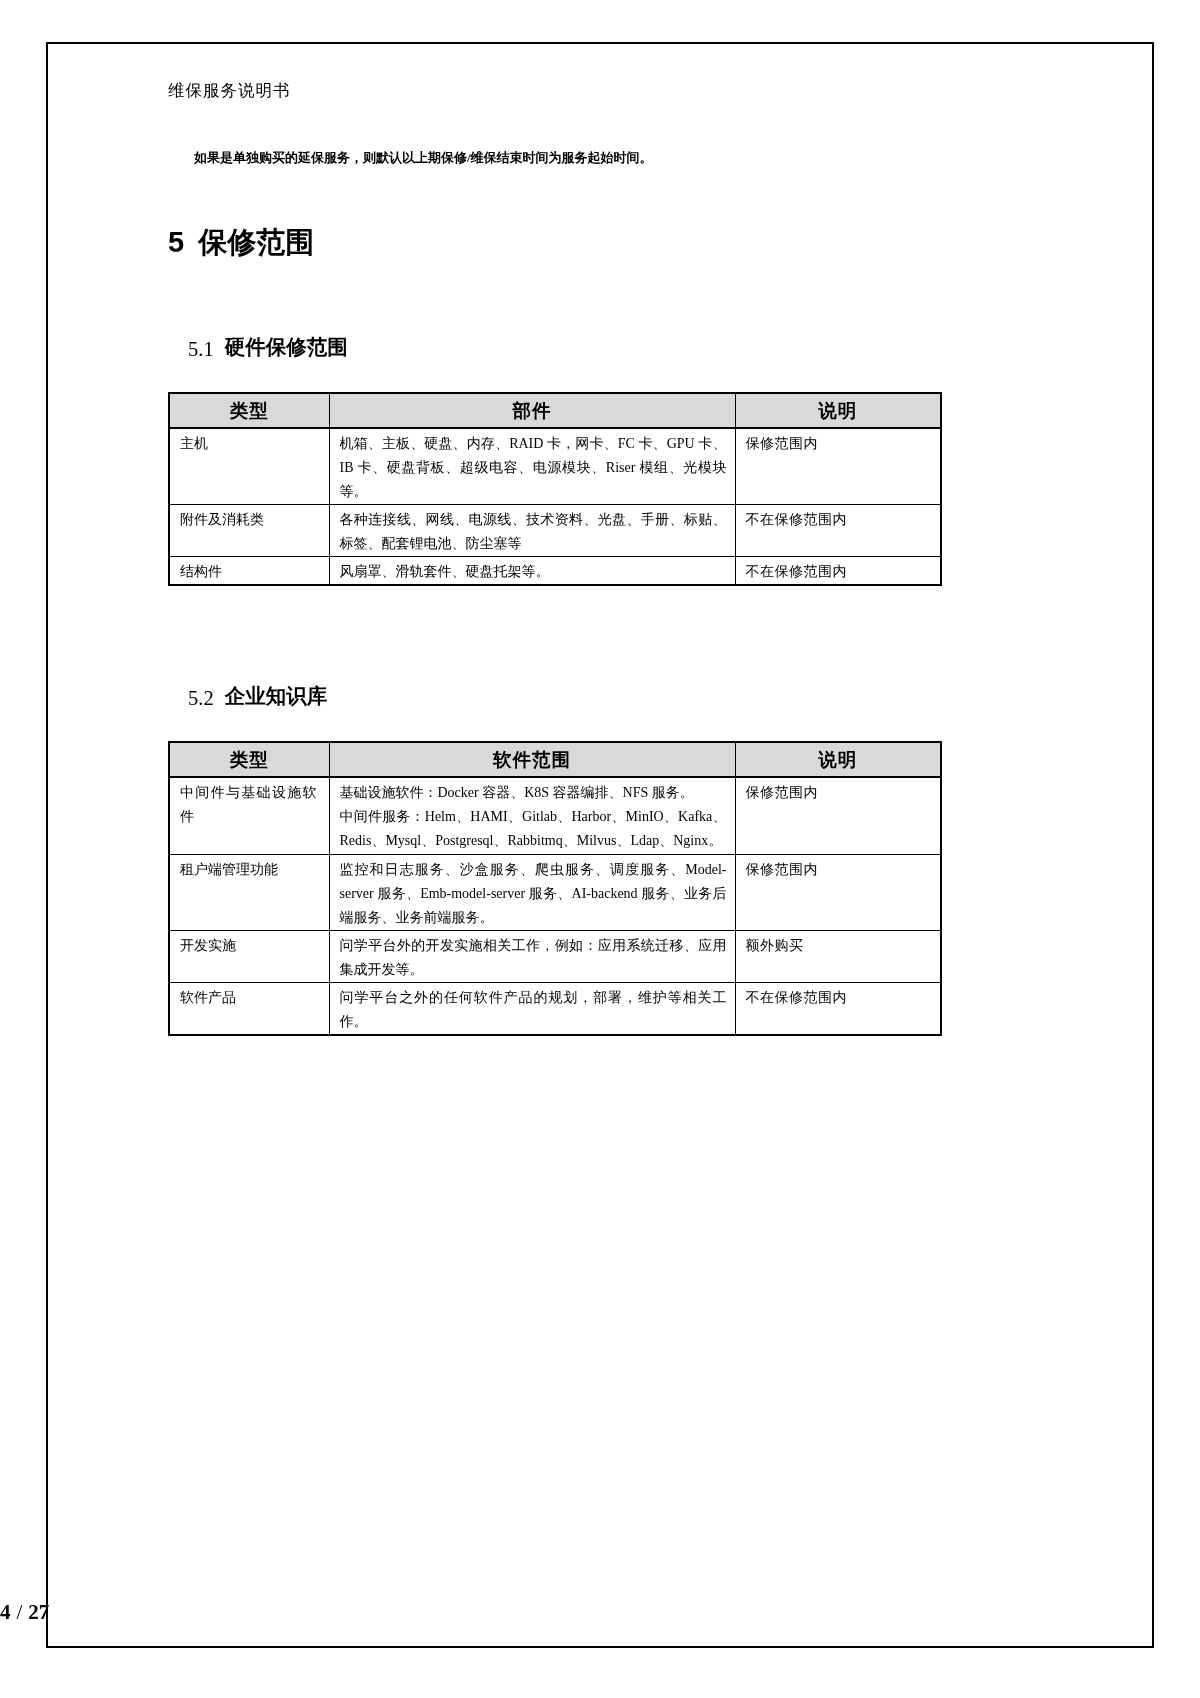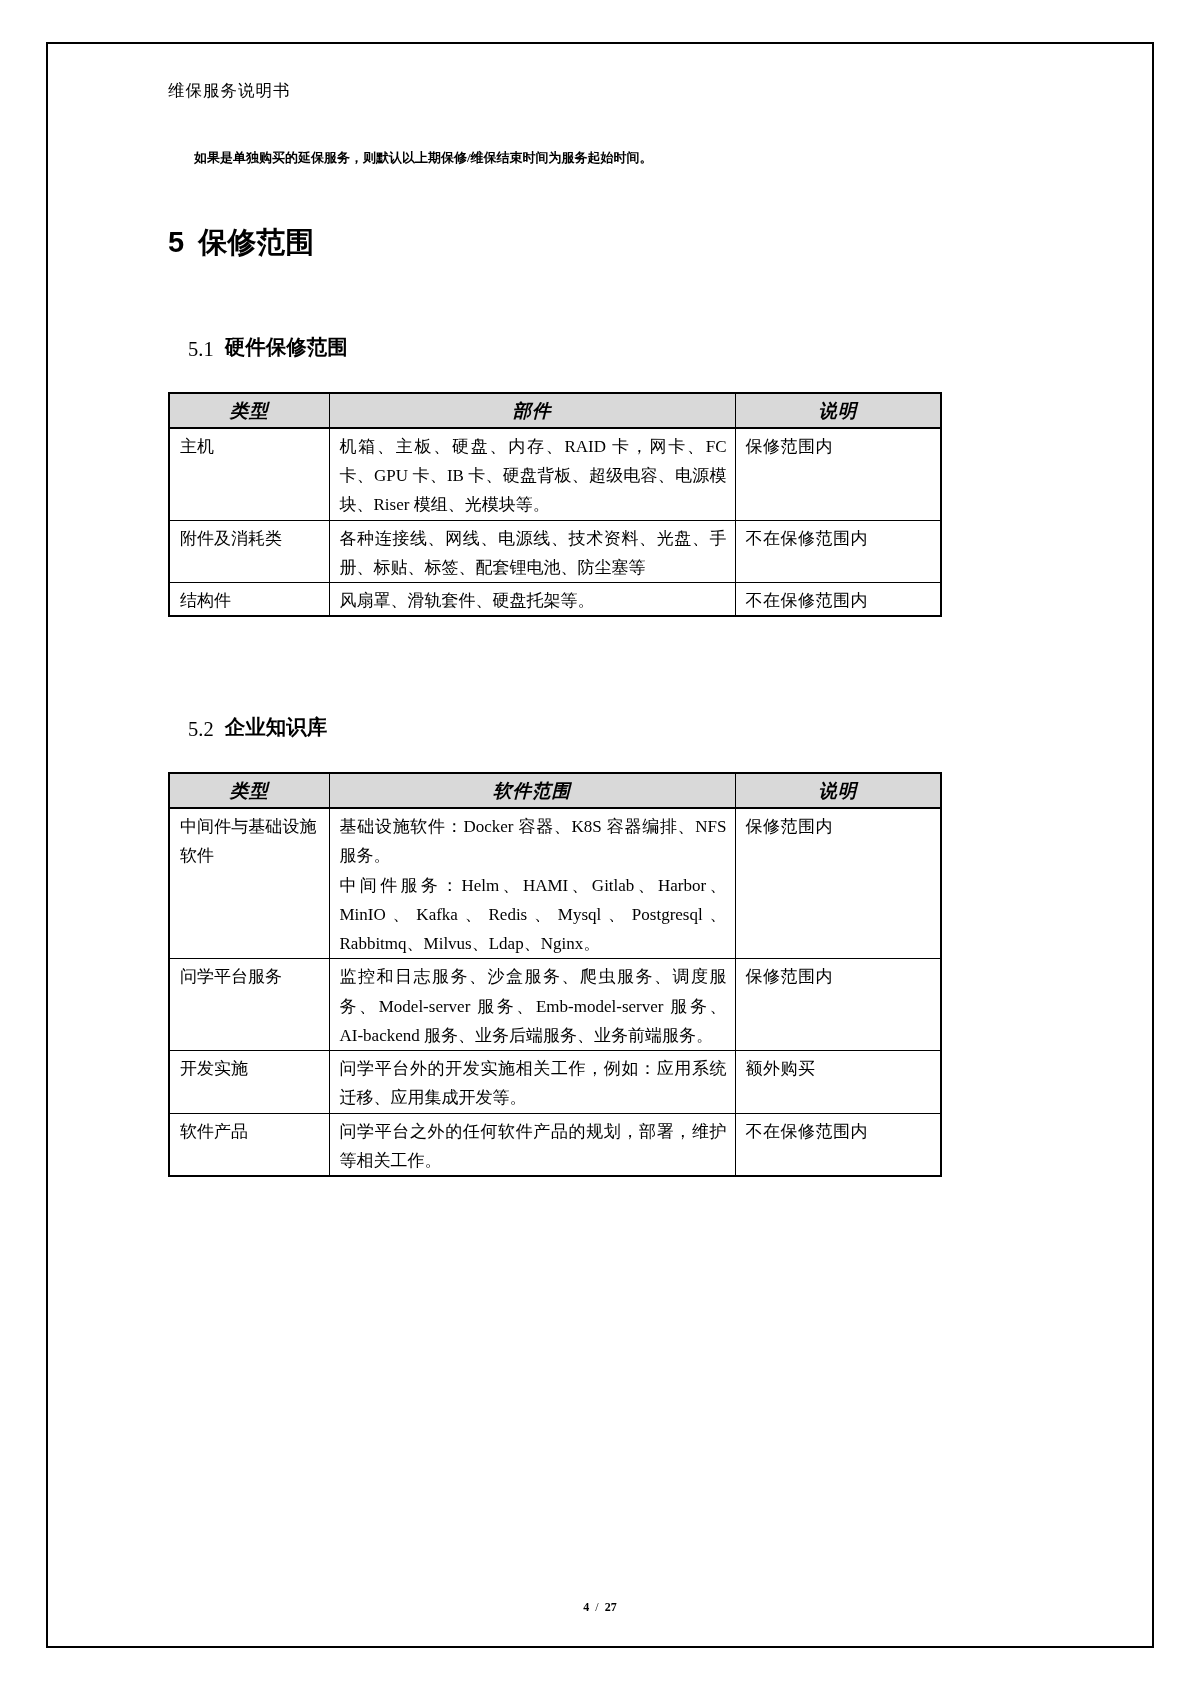--- a/index.html
+++ b/index.html
@@ -67,39 +67,37 @@
   col.c-note  { width: 206px; }
   th {
     background: #d9d9d9;
     border: 1.6px solid #000000;
     border-bottom-width: 2.4px;
     font-size: 18.5px;
     font-weight: bold;
     text-align: center;
     padding: 4px 2px;
     letter-spacing: 1px;
-    font-style: italic;
   }
   td {
     border: 1.6px solid #000000;
     vertical-align: top;
-    font-size: 17px;
+    font-size: 14px;
     line-height: 1.72;
     padding: 3px 8px 0 10px;
   }
   td.type-cell { text-align: justify; padding-right: 12px; }
   td.parts-cell { text-align: justify; }
   td.parts-cell .para { text-align: justify; text-justify: inter-character; }
   td.note-cell { letter-spacing: 0.5px; }
   .doc-footer {
     position: absolute;
     left: 0; top: 1600px;
     width: 1200px;
-    text-align: center;
-    font-size: 12px;
+    font-size: 21px;
   }
   .doc-footer .pg { font-weight: bold; }
   .doc-footer .sep { font-weight: normal; padding: 0 6px; }
 </style>
 </head>
 <body>
 
 <div class="page-border"></div>
 
 <div class="content">
@@ -177,21 +175,21 @@
     <tbody>
       <tr>
         <td class="type-cell">中间件与基础设施软件</td>
         <td class="parts-cell">
           <div class="para">基础设施软件：Docker 容器、K8S 容器编排、NFS 服务。</div>
           <div class="para">中间件服务：Helm、HAMI、Gitlab、Harbor、MinIO、Kafka、Redis、Mysql、Postgresql、Rabbitmq、Milvus、Ldap、Nginx。</div>
         </td>
         <td class="note-cell">保修范围内</td>
       </tr>
       <tr>
-        <td class="type-cell">问学平台服务</td>
+        <td class="type-cell">租户端管理功能</td>
         <td class="parts-cell">
           <div class="para">监控和日志服务、沙盒服务、爬虫服务、调度服务、Model-server 服务、Emb-model-server 服务、AI-backend 服务、业务后端服务、业务前端服务。</div>
         </td>
         <td class="note-cell">保修范围内</td>
       </tr>
       <tr>
         <td class="type-cell">开发实施</td>
         <td class="parts-cell">
           <div class="para">问学平台外的开发实施相关工作，例如：应用系统迁移、应用集成开发等。</div>
         </td>

